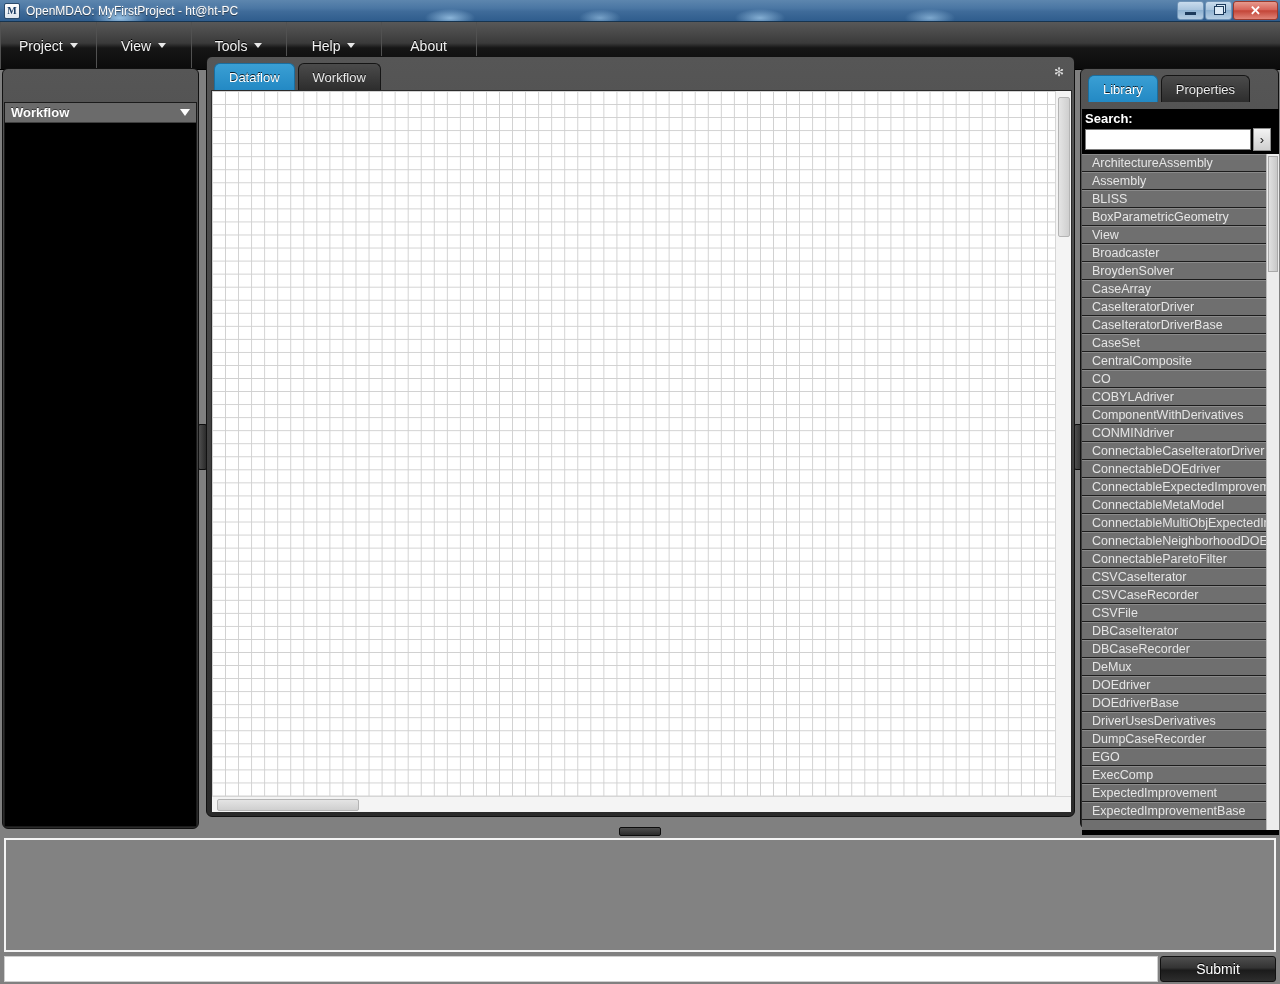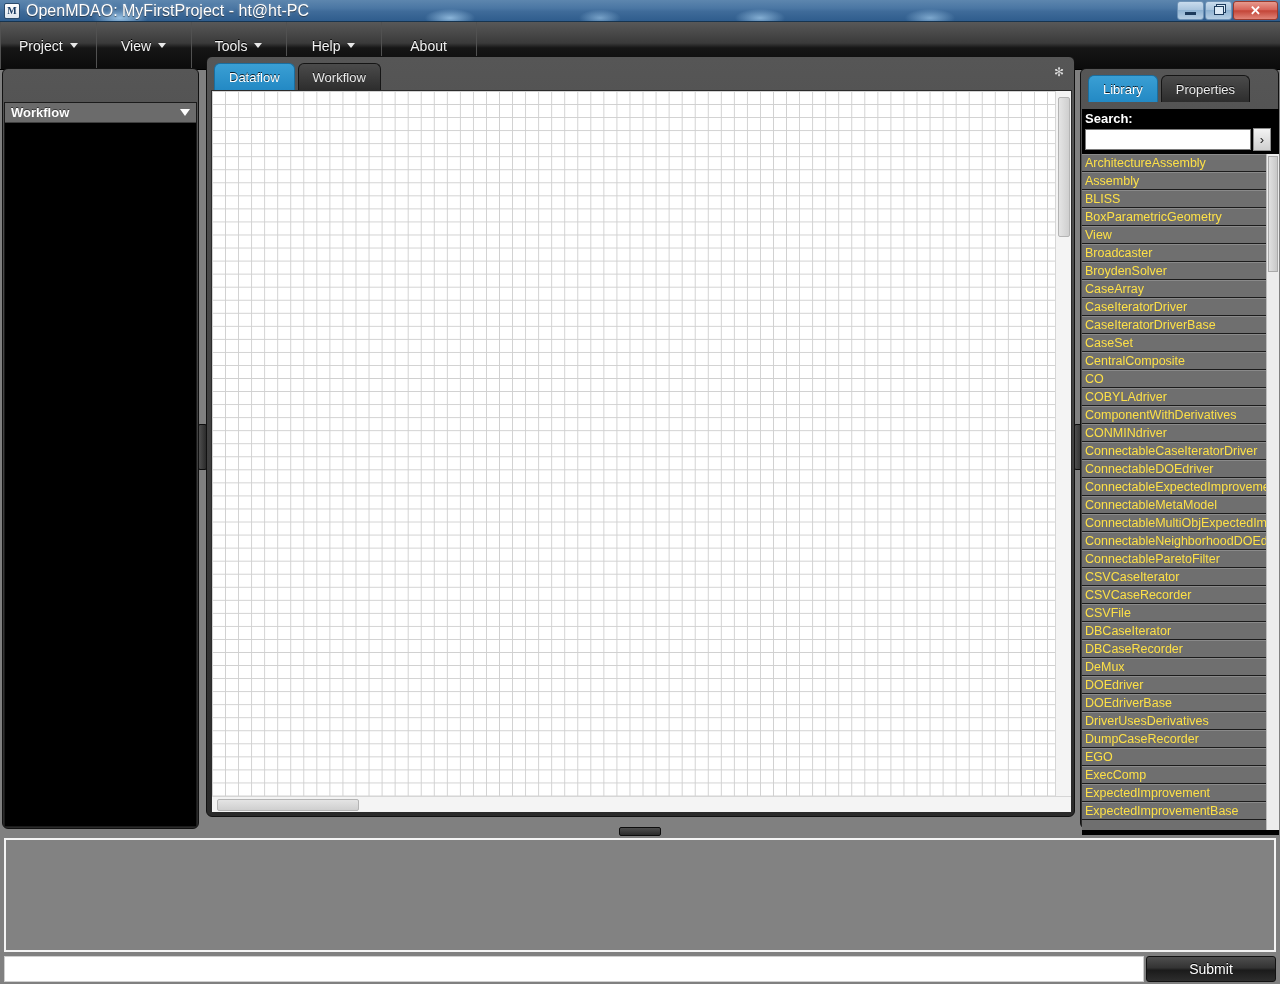--- a/index.html
+++ b/index.html
@@ -26,21 +26,21 @@
   }
   .tb-icon {
     width: 16px; height: 16px; margin-left: 4px; margin-right: 6px;
     background: linear-gradient(to bottom,#fdfdfd,#dfe7ef);
     border: 1px solid #2a4a6b; border-radius: 2px;
     font-size: 10px; font-weight: bold; color: #1b3c63;
     display: flex; align-items: center; justify-content: center;
     font-family: "Liberation Serif", serif;
   }
   .tb-title {
-    font-size: 16px; color: #ffffff;
+    font-size: 12px; color: #ffffff;
     text-shadow: 0 1px 1px rgba(0,0,0,.55), 0 0 3px rgba(255,255,255,.35);
     white-space: nowrap;
   }
   .tb-buttons { position: absolute; right: 2px; top: 1px; display: flex; gap: 1px; }
   .tb-btn {
     width: 27px; height: 19px; border: 1px solid #6f93b6;
     border-radius: 3px;
     background: linear-gradient(to bottom,#c9dced 0%,#a9c4dd 45%,#8fb3d2 50%,#b6cee3 100%);
     display: flex; align-items: center; justify-content: center;
     color: #1d3b5c; font-size: 11px;
@@ -165,22 +165,22 @@
     background: linear-gradient(to bottom,#f3f3f3,#cfcfcf);
     border: 1px solid #8e8e8e;
     display: flex; align-items: center; justify-content: center;
     font-size: 13px; color: #1c1c1c;
   }
   .lib-list {
     position: relative; width: 197px; height: 676px;
     background: #6f6f6f; overflow: hidden;
   }
   .lib-item {
-    height: 18px; line-height: 17px; padding-left: 3px;
-    color: #fde047; font-size: 12.5px; white-space: nowrap;
+    height: 18px; line-height: 17px; padding-left: 10px;
+    color: #e5e5e5; font-size: 12.5px; white-space: nowrap;
     border-bottom: 1px solid #1c1c1c; border-top: 1px solid #8a8a8a;
     overflow: hidden;
   }
   .lib-scroll-track {
     position: absolute; right: 0; top: 0; width: 13px; height: 676px;
     background: #ececec; border-left: 1px solid #bcbcbc;
   }
   .lib-scroll-thumb {
     position: absolute; left: 1px; top: 2px; width: 10px; height: 116px;
     background: linear-gradient(to right,#e0e0e0,#c8c8c8);
@@ -203,21 +203,21 @@
   .console-out {
     position: absolute; left: 4px; top: 838px; width: 1272px; height: 114px;
     background: #828282; border: 2px solid #f4f4f4;
   }
   .console-row { position: absolute; left: 4px; top: 956px; width: 1272px; height: 26px; display: flex; }
   .console-input {
     flex: 1; height: 26px; background: #fff; border: 1px solid #cfcfcf;
     font-family: "Liberation Sans", sans-serif; font-size: 13px; padding: 0 5px;
   }
   .submit-btn {
-    width: 130px; height: 26px; margin-left: 2px;
+    width: 116px; height: 26px; margin-left: 2px;
     background: linear-gradient(to bottom,#4e4e4e 0%,#333333 45%,#1b1b1b 55%,#2d2d2d 100%);
     border: 1px solid #111; border-radius: 3px;
     color: #fff; font-size: 14px;
     display: flex; align-items: center; justify-content: center;
     text-shadow: 0 -1px 0 #000;
   }
 </style>
 </head>
 <body>
 

